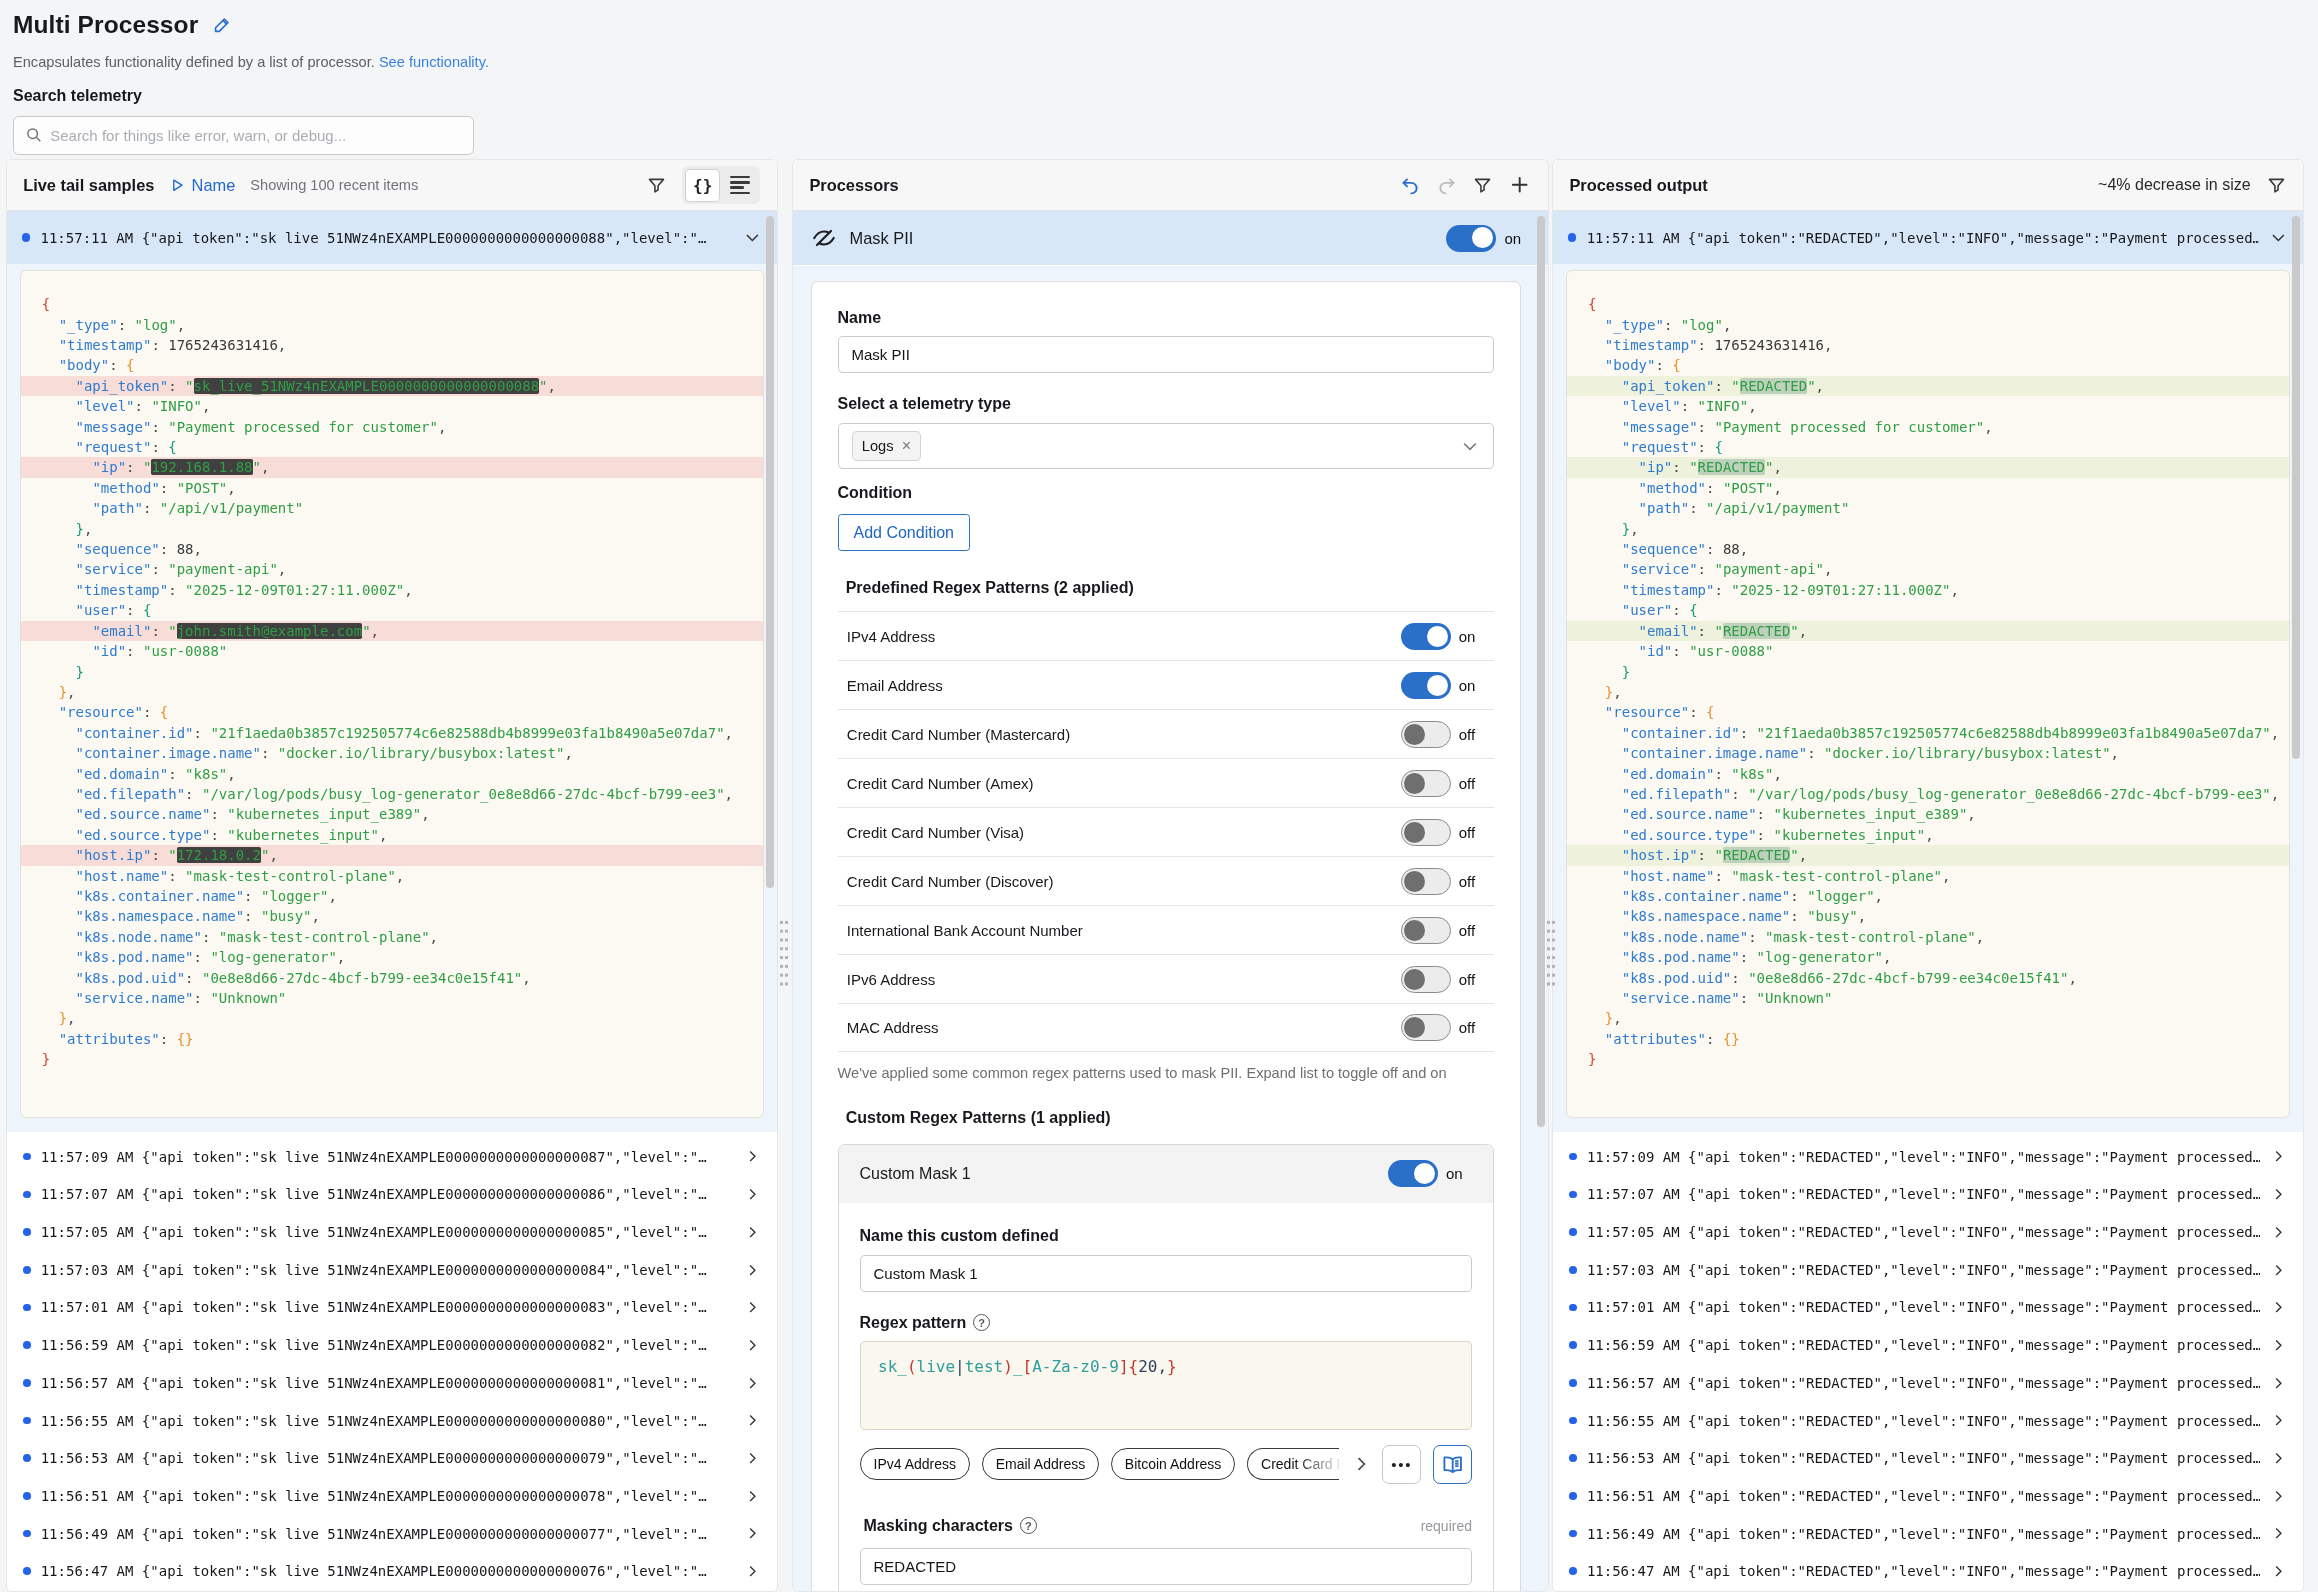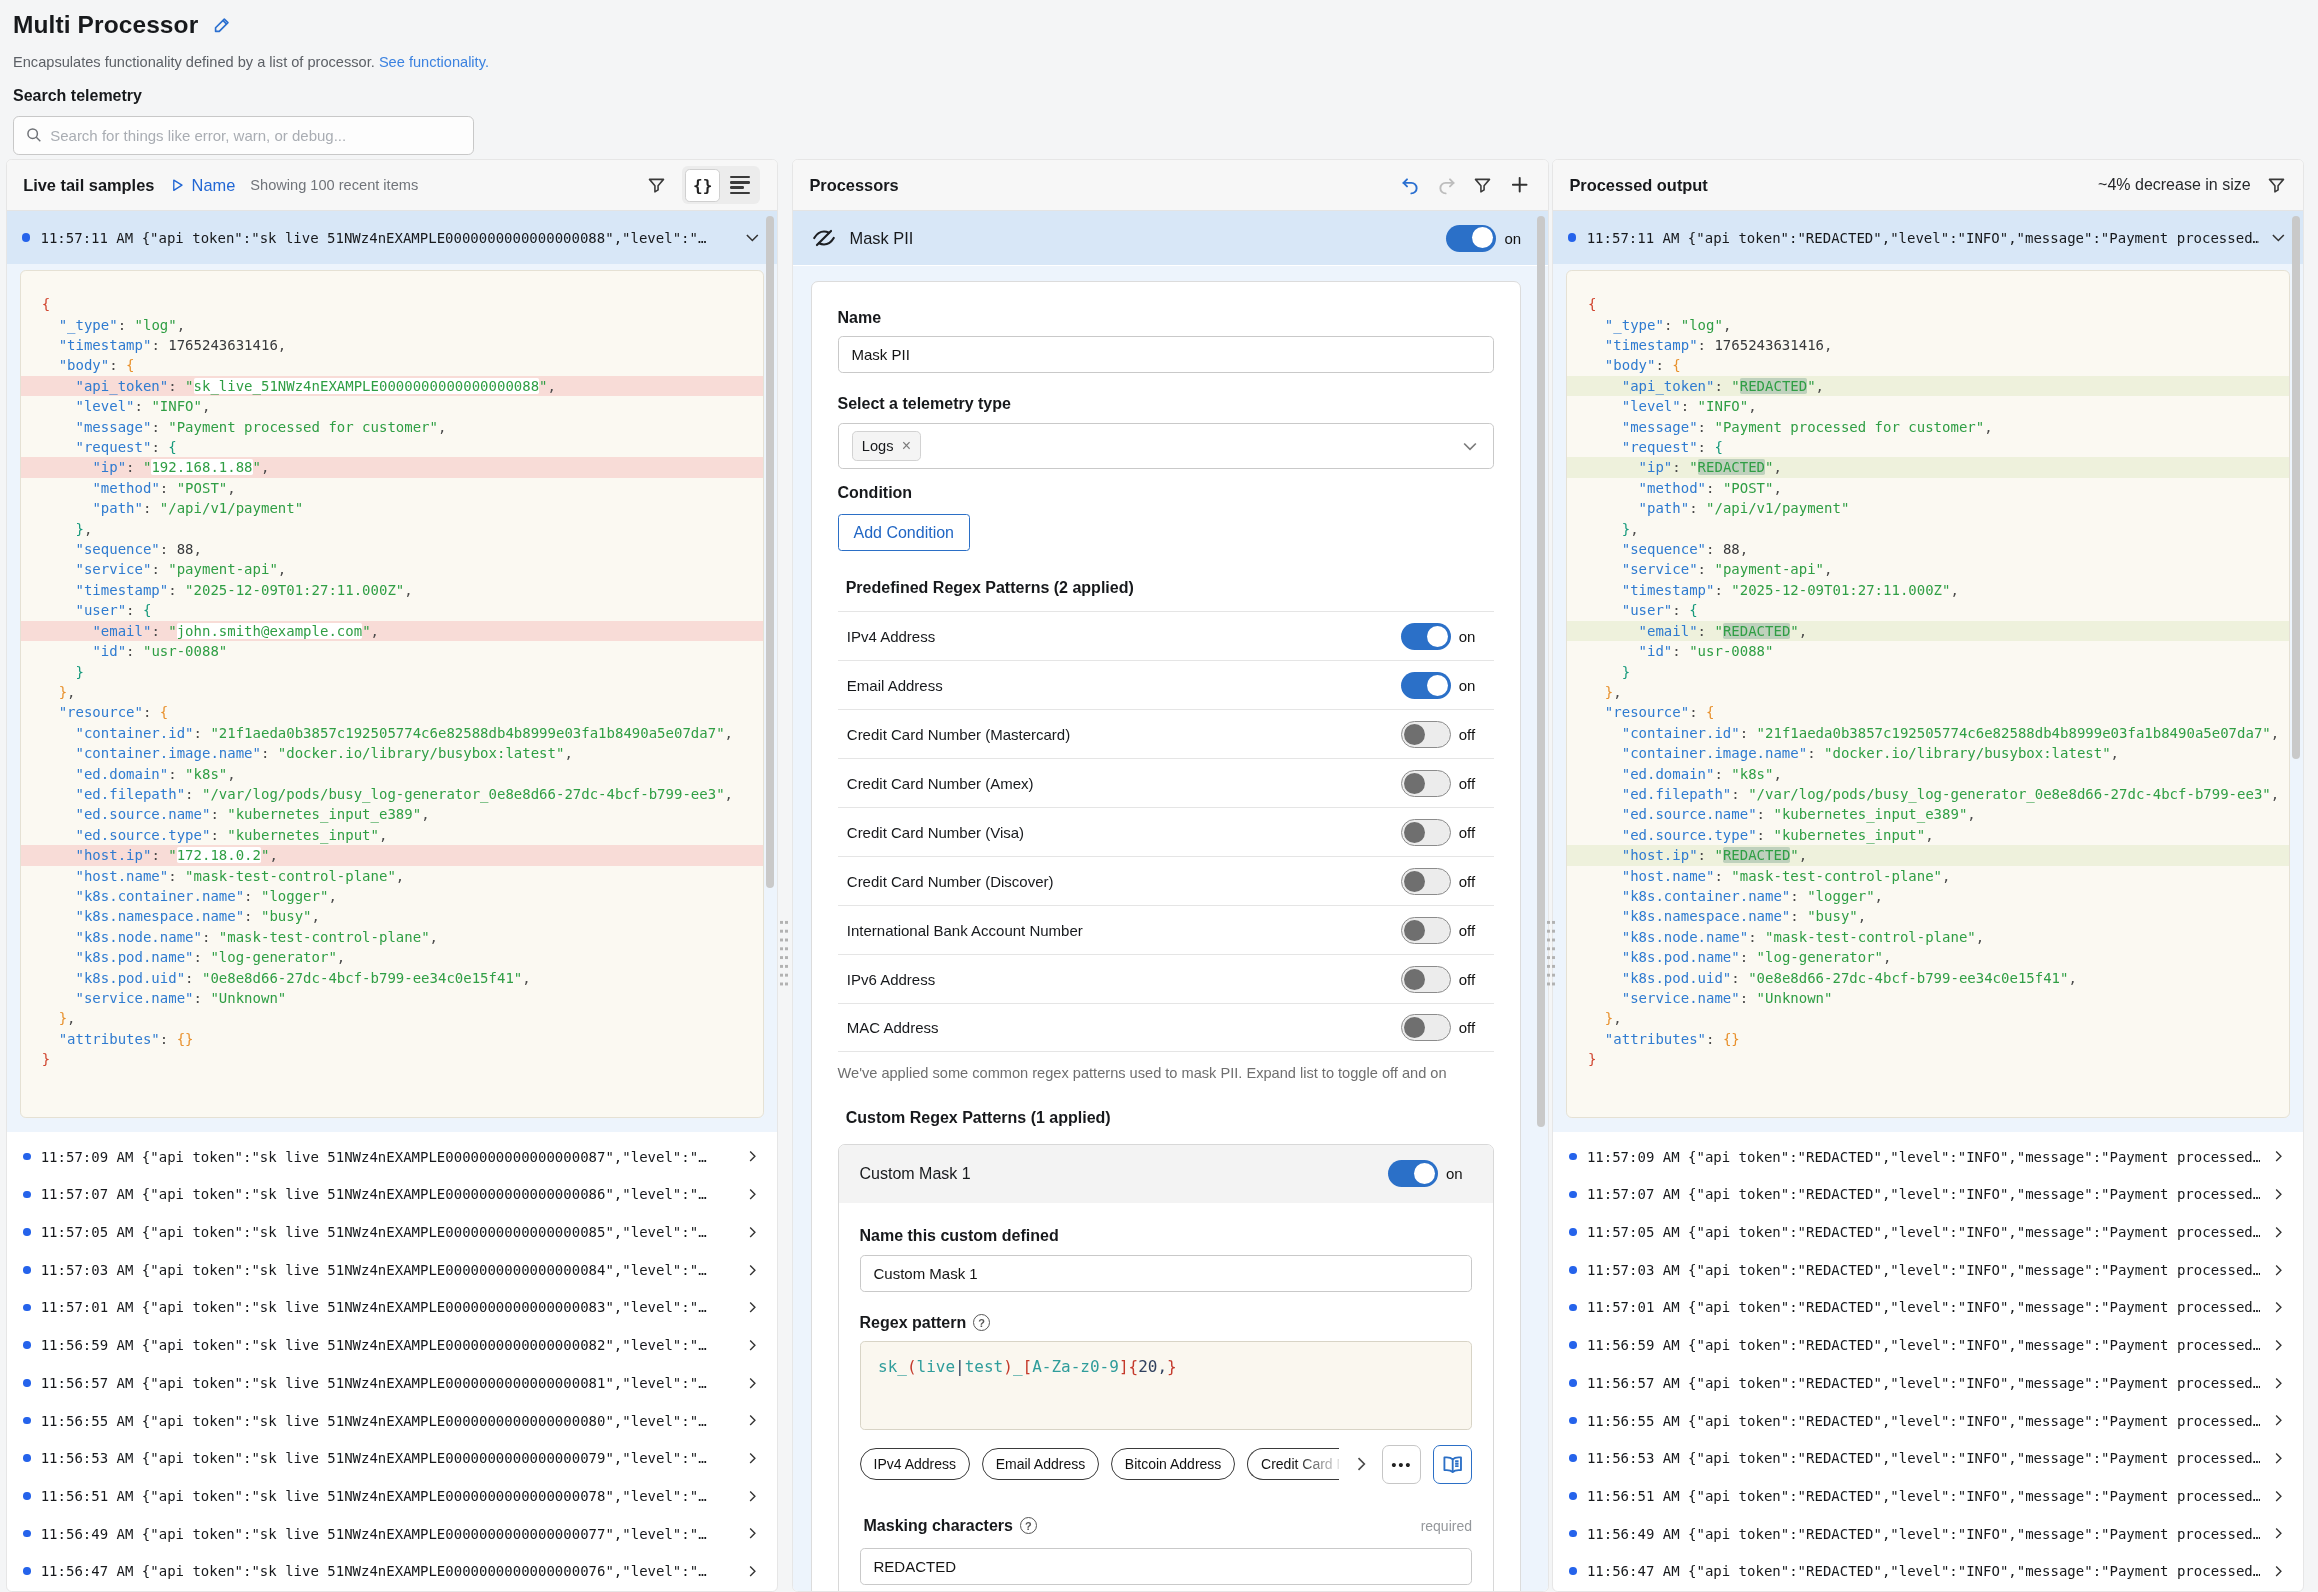--- a/index.html
+++ b/index.html
@@ -49,21 +49,21 @@
     font-family:"DejaVu Sans Mono",monospace;font-size:14px;cursor:pointer;}
   .dot{width:8.2px;height:8.2px;border-radius:50%;background:#2563eb;flex:none;}
   .rowtext{flex:1;overflow:hidden;white-space:pre;}
   .jwrap{background:#edf4fc;padding:5.8px 13px 0 13px;height:868px;}
   .jcard{height:848px;background:#fbf9f2;border:0.6px solid #e5e1d4;border-radius:5.8px;
     padding:23.4px 0;overflow:hidden;}
   .jl{min-height:20.4px;line-height:20.4px;white-space:pre;font-family:"DejaVu Sans Mono",monospace;
     font-size:14px;padding:0 21px;color:#3c3c3c;}
   .jk{color:#2f7bd0}.js{color:#2f9e44}.jn{color:#37393b}.jp{color:#4a4a4a}
   .b0{color:#d0442e}.b1{color:#e8912d}.b2{color:#169a7c}
-  .src .ml{background:#f8dcd7;} .src .mv{background:#ffffff;border-radius:1.8px;}
+  .src .ml{background:#f8dcd7;} .src .mv{background:#404040;border-radius:1.8px;}
   .out .ml{background:#eef1dc;} .out .mv{background:#bfd1bd;border-radius:1.8px;}
 
   .rowlist{padding:8.2px 9.3px 0 9.3px;}
   .logrow{height:33px;margin-bottom:4.7px;display:flex;align-items:center;padding:0 7px;gap:10px;
     font-family:"DejaVu Sans Mono",monospace;font-size:14px;cursor:pointer;background:#fff;}
   .logrow .dot{width:7.6px;height:7.6px;}
 
   .sb{position:absolute;right:2.9px;width:8.2px;border-radius:4.1px;background:#c9c9c9;}
   #panel-live .sb{top:56px;height:672px;}
   #panel-proc .sb{top:56px;height:911px;}

